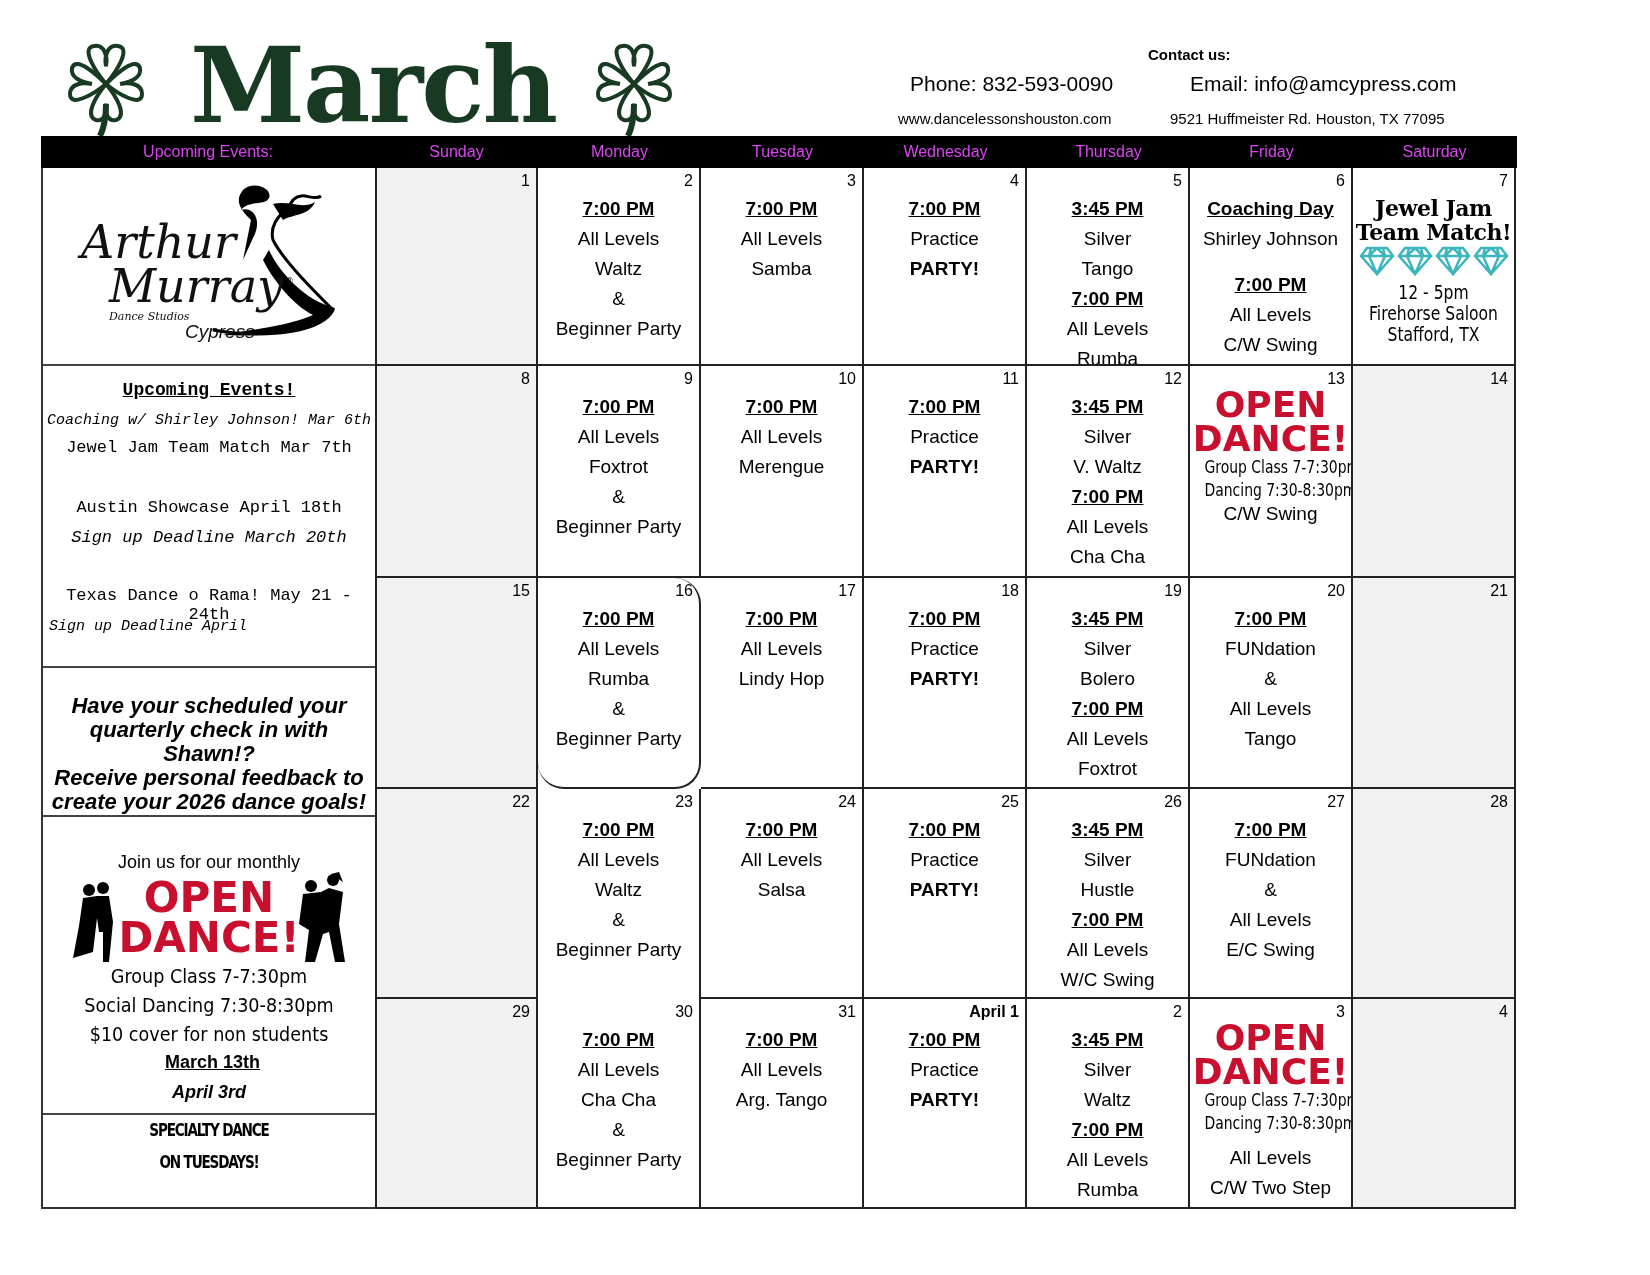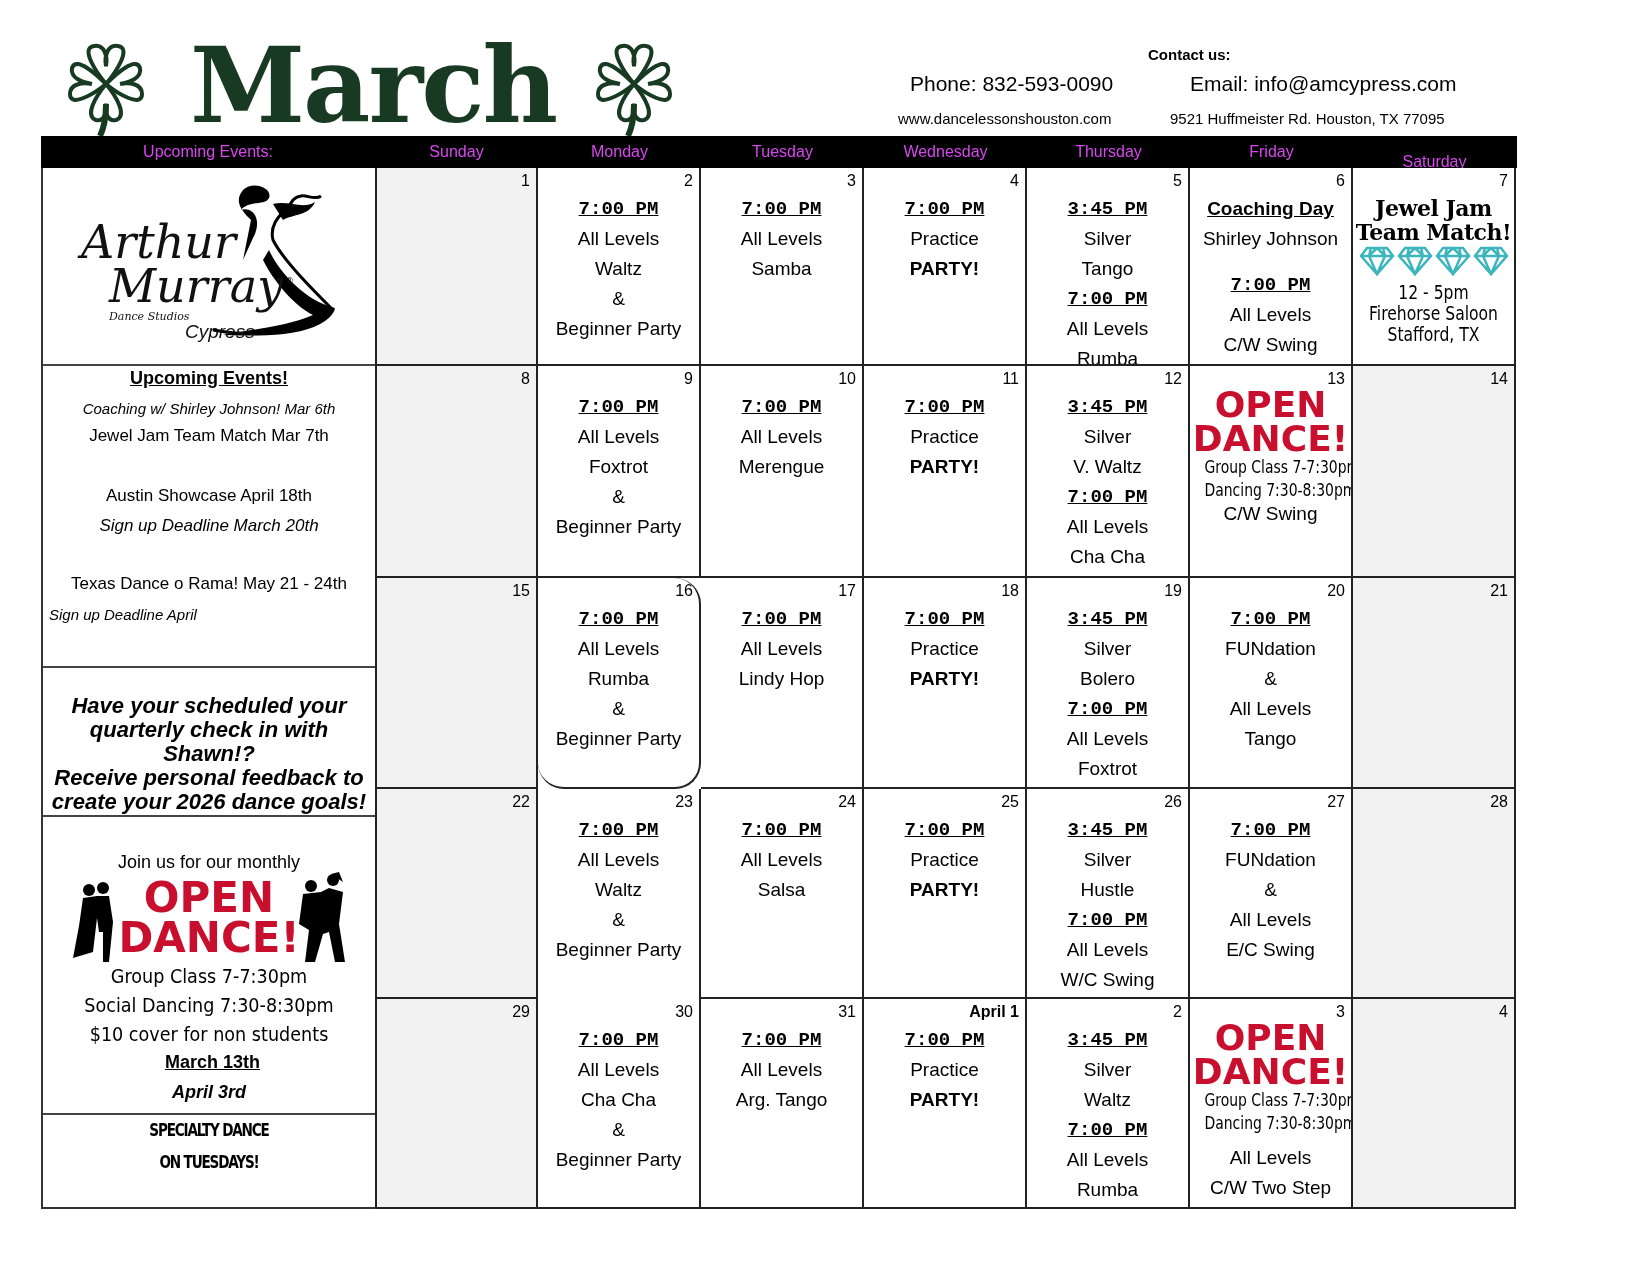--- a/index.html
+++ b/index.html
@@ -34,21 +34,21 @@
     text-align: center; font-size: 16px;
   }
 
   .sidebar { position: absolute; left: 0; top: 32px; width: 334px; height: 1041px; border-left: 2px solid #333; border-bottom: 2px solid #333; }
   .sb-sec { position: absolute; left: 0; width: 332px; text-align: center; }
   .sb-divider { position: absolute; left: 0; width: 334px; height: 2px; background: #444; }
 
   .logo-box { top: 4px; height: 190px; }
   .logo-box svg { position: absolute; left: 30px; top: 8px; width: 280px; height: 170px; }
 
-  .events-box { top: 196px; height: 300px; }
+  .events-box { top: 208px; height: 300px; font-family: Liberation Mono, monospace; }
   .ev-head { position: absolute; left: 0; width: 332px; top: 4px; font-weight: bold; font-size: 18px; text-decoration: underline; }
   .ev-line { position: absolute; left: 0; width: 332px; font-size: 17px; }
   .ev-line.it { font-style: italic; }
   .ev-line.small { font-size: 15px; }
   .ev-line.leftal { text-align: left; padding-left: 6px; }
 
   .checkin { position: absolute; left: 0; width: 332px; top: 526px; font-weight: bold; font-style: italic; font-size: 22px; line-height: 24px; text-align: center; }
 
   .od-join { position: absolute; left: 0; width: 332px; top: 684px; font-size: 18px; text-align: center; }
   .od-title { position: absolute; left: 60px; width: 212px; font-family: "DejaVu Sans", sans-serif; font-weight: bold; color: #c8102e; text-align: center; font-size: 42px; line-height: 40px; letter-spacing: 0px; }
@@ -61,21 +61,21 @@
 
   
   .grid { position: absolute; left: 334px; top: 32px; width: 1142px; height: 1041px; }
   .cell { position: absolute; border-right: 2px solid #222; border-bottom: 2px solid #222; background: #fff; overflow: hidden; }
   .cell.grey { background: #f2f2f2; }
   .cell.first-col { border-left: 2px solid #222; }
   .daynum { position: absolute; right: 6px; top: 4px; font-size: 16px; }
   .daynum.bold { font-weight: bold; }
   .entries { position: absolute; left: 0; right: 0; top: 26px; text-align: center; }
   .ln { display: block; font-size: 19px; line-height: 30px; white-space: nowrap; }
-  .ln.time { font-weight: bold; text-decoration: underline; font-family: Liberation Mono, monospace; }
+  .ln.time { font-weight: bold; text-decoration: underline; }
   .ln.bold { font-weight: bold; }
   .ln.coach { font-weight: bold; text-decoration: underline; }
   .ln.gap { height: 16px; }
 
   .od-mini-title { font-family: "DejaVu Sans", sans-serif; font-weight: bold; color: #c8102e; font-size: 36px; line-height: 34px; display: block; }
   .od-mini-info { font-family: "DejaVu Sans", sans-serif; font-size: 17px; line-height: 23px; display: block; white-space: nowrap; transform: scaleX(0.82); }
 
   .jj-title { font-family: "DejaVu Serif", serif; font-weight: bold; font-size: 22px; line-height: 24px; display: block; letter-spacing: -0.5px; }
   .jj-gems { display: flex; justify-content: center; gap: 2px; margin: 2px 0; }
   .jj-gems svg { width: 36px; height: 30px; }
@@ -117,21 +117,21 @@
 <div class="cal">
   <div class="cal-header">
     <div class="hcell" style="left:0;width:334px">Upcoming Events:</div>
     <div id="dayHeaders">
         <div class="hcell" style="left: 334px; width: 163px;">Sunday</div>
         <div class="hcell" style="left: 497px; width: 163px;">Monday</div>
         <div class="hcell" style="left: 660px; width: 163px;">Tuesday</div>
         <div class="hcell" style="left: 823px; width: 163px;">Wednesday</div>
         <div class="hcell" style="left: 986px; width: 163px;">Thursday</div>
         <div class="hcell" style="left: 1149px; width: 163px;">Friday</div>
-        <div class="hcell" style="left: 1312px; width: 163px; margin-top: 10px;">Saturday</div>
+        <div class="hcell" style="left: 1312px; width: 163px;">Saturday</div>
       </div>
   </div>
 
   <div class="sidebar">
     <div class="sb-sec logo-box">
       <svg viewBox="0 0 280 170">
         <path d="M140 150 C200 160 250 150 260 130 C240 110 210 80 200 60 C195 40 215 30 220 20 C230 10 240 22 248 16" fill="none" stroke="#000" stroke-width="3"></path>
         <path d="M150 155 C210 158 255 145 262 128 C230 120 205 90 196 70 L190 80 C200 100 220 125 240 135 C210 148 170 150 150 155Z" fill="#000"></path>
         <path d="M170 10 C180 0 200 8 196 18 C192 26 176 20 168 30 C180 26 190 40 180 58 L170 80 L178 40 C170 32 160 22 170 10Z" fill="#000"></path>
         <path d="M200 24 C215 20 230 30 242 22 C236 36 220 34 210 40 Z" fill="#000"></path>

